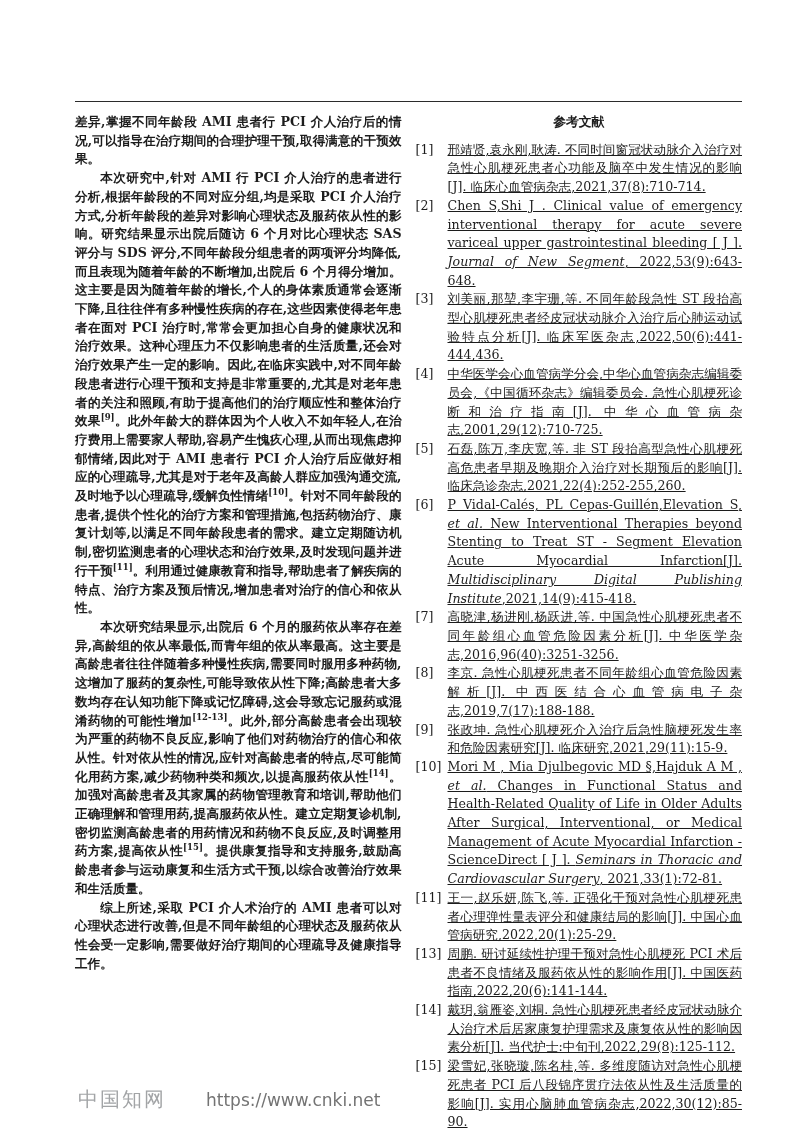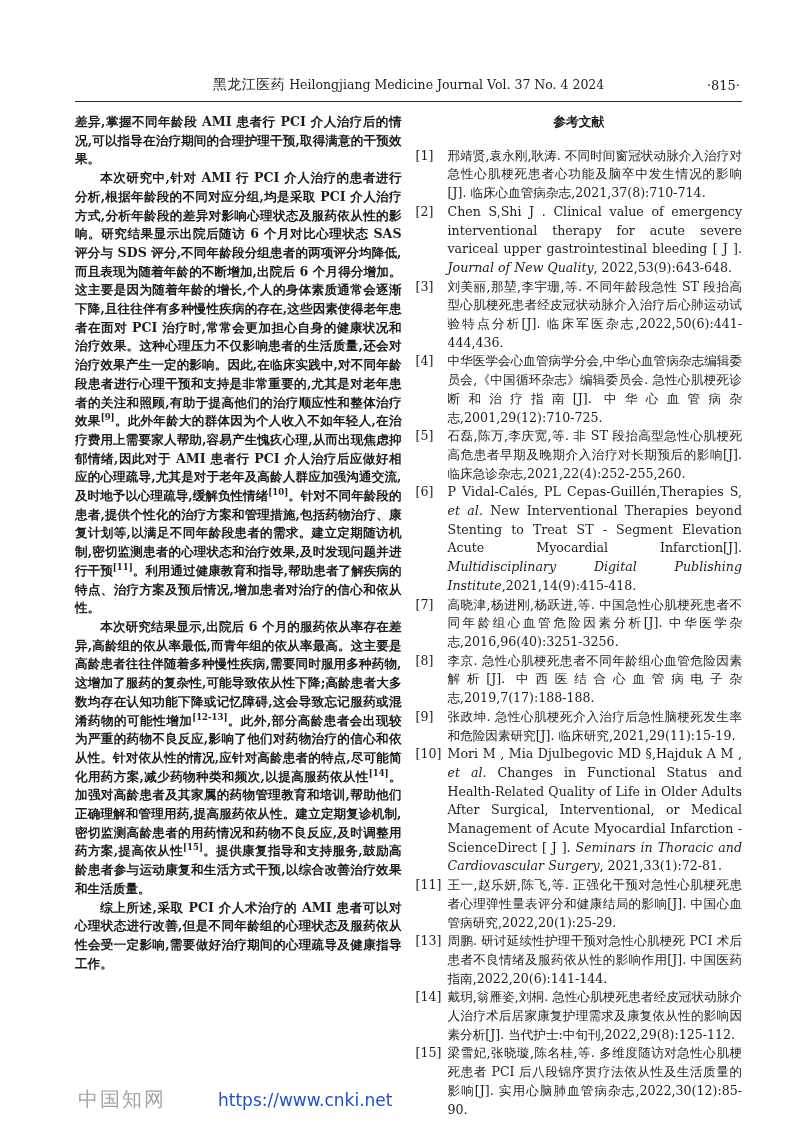--- a/index.html
+++ b/index.html
@@ -9,43 +9,35 @@
   .header-center{text-align:center;font-size:12.5px;white-space:nowrap;}
   .journal-cn{font-size:14px;letter-spacing:.5px;}
   .header-page{position:absolute;right:2px;top:2px;font-size:13px;}
   .rule{position:absolute;top:101px;left:75px;right:58px;border-top:1.6px solid #2b2b2b;}
   .columns{position:absolute;top:113px;left:75px;right:58px;display:flex;column-gap:14px;}
   .col{flex:1;font-size:12.6px;line-height:18.7px;text-align:justify;}
   .col p{margin:0;font-weight:bold;}
   .col p.indent{text-indent:2em;}
   sup{font-size:8.5px;line-height:0;}
   .ref-title{text-align:center;font-weight:bold;font-size:12.8px;
-             font-family:"DejaVu Sans","Liberation Sans",sans-serif;margin-bottom:15px;}
+             font-family:"DejaVu Sans","Liberation Sans",sans-serif;margin-bottom:9px;}
   .ref-item{display:flex;}
   .ref-num{flex:0 0 32px;}
-  .ref-text{flex:1;text-align:justify;}
-  .watermark{position:absolute;left:78px;top:1086px;display:flex;align-items:baseline;gap:52px;
+  .ref-text{flex:1;text-align:justify;text-decoration:underline;}
+  .watermark{position:absolute;left:78px;top:1086px;display:flex;align-items:baseline;gap:40px;
              font-family:"DejaVu Sans","Liberation Sans",sans-serif;}
   .wm-cn{font-size:20px;color:#a2a4a6;letter-spacing:2px;}
-  .wm-url{font-size:17px;color:#1d4ed8;}
+  .wm-url{font-size:17px;color:#737373;}
   .i{font-style:italic;}
 </style>
 </head>
 <body>
 
 <div class="page">
 
-  <div class="header">
-    <div class="header-center">
-      <span class="journal-cn">黑龙江医药</span>
-      <span>Heilongjiang Medicine Journal</span>
-      <span>Vol. 37 No. 4  2024</span>
-    </div>
-    <div class="header-page">·815·</div>
-  </div>
 
   <div class="rule"></div>
 
   <div class="columns">
     <div class="col">
       <div id="body-paragraphs">
           <p><span>差异,掌握不同年龄段 AMI 患者行 PCI 介人治疗后的情况,可以指导在治疗期间的合理护理干预,取得满意的干预效果。</span></p>
           <p class="indent"><span>本次研究中,针对 AMI 行 PCI 介人治疗的患者进行分析,根据年龄段的不同对应分组,均是采取 PCI 介人治疗方式,分析年龄段的差异对影响心理状态及服药依从性的影响。研究结果显示出院后随访 6 个月对比心理状态 SAS 评分与 SDS 评分,不同年龄段分组患者的两项评分均降低,而且表现为随着年龄的不断增加,出院后 6 个月得分增加。这主要是因为随着年龄的增长,个人的身体素质通常会逐渐下降,且往往伴有多种慢性疾病的存在,这些因素使得老年患者在面对 PCI 治疗时,常常会更加担心自身的健康状况和治疗效果。这种心理压力不仅影响患者的生活质量,还会对治疗效果产生一定的影响。因此,在临床实践中,对不同年龄段患者进行心理干预和支持是非常重要的,尤其是对老年患者的关注和照顾,有助于提高他们的治疗顺应性和整体治疗效果</span><sup>[9]</sup><span>。此外年龄大的群体因为个人收入不如年轻人,在治疗费用上需要家人帮助,容易产生愧疚心理,从而出现焦虑抑郁情绪,因此对于 AMI 患者行 PCI 介人治疗后应做好相应的心理疏导,尤其是对于老年及高龄人群应加强沟通交流,及时地予以心理疏导,缓解负性情绪</span><sup>[10]</sup><span>。针对不同年龄段的患者,提供个性化的治疗方案和管理措施,包括药物治疗、康复计划等,以满足不同年龄段患者的需求。建立定期随访机制,密切监测患者的心理状态和治疗效果,及时发现问题并进行干预</span><sup>[11]</sup><span>。利用通过健康教育和指导,帮助患者了解疾病的特点、治疗方案及预后情况,增加患者对治疗的信心和依从性。</span></p>
           <p class="indent"><span>本次研究结果显示,出院后 6 个月的服药依从率存在差异,高龄组的依从率最低,而青年组的依从率最高。这主要是高龄患者往往伴随着多种慢性疾病,需要同时服用多种药物,这增加了服药的复杂性,可能导致依从性下降;高龄患者大多数均存在认知功能下降或记忆障碍,这会导致忘记服药或混淆药物的可能性增加</span><sup>[12-13]</sup><span>。此外,部分高龄患者会出现较为严重的药物不良反应,影响了他们对药物治疗的信心和依从性。针对依从性的情况,应针对高龄患者的特点,尽可能简化用药方案,减少药物种类和频次,以提高服药依从性</span><sup>[14]</sup><span>。加强对高龄患者及其家属的药物管理教育和培训,帮助他们正确理解和管理用药,提高服药依从性。建立定期复诊机制,密切监测高龄患者的用药情况和药物不良反应,及时调整用药方案,提高依从性</span><sup>[15]</sup><span>。提供康复指导和支持服务,鼓励高龄患者参与运动康复和生活方式干预,以综合改善治疗效果和生活质量。</span></p>
           <p class="indent"><span>综上所述,采取 PCI 介人术治疗的 AMI 患者可以对心理状态进行改善,但是不同年龄组的心理状态及服药依从性会受一定影响,需要做好治疗期间的心理疏导及健康指导工作。</span></p>
@@ -54,49 +46,49 @@
 
     <div class="col">
       <div class="ref-title">参考文献</div>
       <div id="references-list">
           <div class="ref-item">
             <span class="ref-num">[1]</span>
             <span class="ref-text"><span>邢靖贤,袁永刚,耿涛. 不同时间窗冠状动脉介入治疗对急性心肌梗死患者心功能及脑卒中发生情况的影响[J]. 临床心血管病杂志,2021,37(8):710-714.</span></span>
           </div>
           <div class="ref-item">
             <span class="ref-num">[2]</span>
-            <span class="ref-text"><span>Chen S,Shi J . Clinical value of emergency interventional therapy for acute severe variceal upper gastrointestinal bleeding [ J ]. </span><span class="i">Journal of New Quality</span><span>, 2022,53(9):643-648.</span></span>
+            <span class="ref-text"><span>Chen S,Shi J . Clinical value of emergency interventional therapy for acute severe variceal upper gastrointestinal bleeding [ J ]. </span><span class="i">Journal of New Segment</span><span>, 2022,53(9):643-648.</span></span>
           </div>
           <div class="ref-item">
             <span class="ref-num">[3]</span>
             <span class="ref-text"><span>刘美丽,那堃,李宇珊,等. 不同年龄段急性 ST 段抬高型心肌梗死患者经皮冠状动脉介入治疗后心肺运动试验特点分析[J]. 临床军医杂志,2022,50(6):441-444,436.</span></span>
           </div>
           <div class="ref-item">
             <span class="ref-num">[4]</span>
             <span class="ref-text"><span>中华医学会心血管病学分会,中华心血管病杂志编辑委员会,《中国循环杂志》编辑委员会. 急性心肌梗死诊断和治疗指南[J]. 中华心血管病杂志,2001,29(12):710-725.</span></span>
           </div>
           <div class="ref-item">
             <span class="ref-num">[5]</span>
             <span class="ref-text"><span>石磊,陈万,李庆宽,等. 非 ST 段抬高型急性心肌梗死高危患者早期及晚期介入治疗对长期预后的影响[J]. 临床急诊杂志,2021,22(4):252-255,260.</span></span>
           </div>
           <div class="ref-item">
             <span class="ref-num">[6]</span>
-            <span class="ref-text"><span>P Vidal-Calés, PL Cepas-Guillén,Therapies S, </span><span class="i">et al.</span><span> New Interventional Therapies beyond Stenting to Treat ST - Segment Elevation Acute Myocardial Infarction[J]. </span><span class="i">Multidisciplinary Digital Publishing Institute</span><span>,2021,14(9):415-418.</span></span>
+            <span class="ref-text"><span>P Vidal-Calés, PL Cepas-Guillén,Elevation S, </span><span class="i">et al.</span><span> New Interventional Therapies beyond Stenting to Treat ST - Segment Elevation Acute Myocardial Infarction[J]. </span><span class="i">Multidisciplinary Digital Publishing Institute</span><span>,2021,14(9):415-418.</span></span>
           </div>
           <div class="ref-item">
             <span class="ref-num">[7]</span>
             <span class="ref-text"><span>高晓津,杨进刚,杨跃进,等. 中国急性心肌梗死患者不同年龄组心血管危险因素分析[J]. 中华医学杂志,2016,96(40):3251-3256.</span></span>
           </div>
           <div class="ref-item">
             <span class="ref-num">[8]</span>
             <span class="ref-text"><span>李京. 急性心肌梗死患者不同年龄组心血管危险因素解析[J]. 中西医结合心血管病电子杂志,2019,7(17):188-188.</span></span>
           </div>
           <div class="ref-item">
             <span class="ref-num">[9]</span>
-            <span class="ref-text"><span>张政坤. 急性心肌梗死介入治疗后急性脑梗死发生率和危险因素研究[J]. 临床研究,2021,29(11):15-19.</span></span>
+            <span class="ref-text"><span>张政坤. 急性心肌梗死介入治疗后急性脑梗死发生率和危险因素研究[J]. 临床研究,2021,29(11):15-9.</span></span>
           </div>
           <div class="ref-item">
             <span class="ref-num">[10]</span>
             <span class="ref-text"><span>Mori M , Mia Djulbegovic MD  §,Hajduk A M , </span><span class="i">et al.</span><span> Changes in Functional Status and Health-Related Quality of Life in Older Adults After Surgical, Interventional, or Medical Management of Acute Myocardial Infarction - ScienceDirect [ J ]. </span><span class="i">Seminars in Thoracic and Cardiovascular Surgery</span><span>, 2021,33(1):72-81.</span></span>
           </div>
           <div class="ref-item">
             <span class="ref-num">[11]</span>
             <span class="ref-text"><span>王一,赵乐妍,陈飞,等. 正强化干预对急性心肌梗死患者心理弹性量表评分和健康结局的影响[J]. 中国心血管病研究,2022,20(1):25-29.</span></span>
           </div>
           <div class="ref-item">

